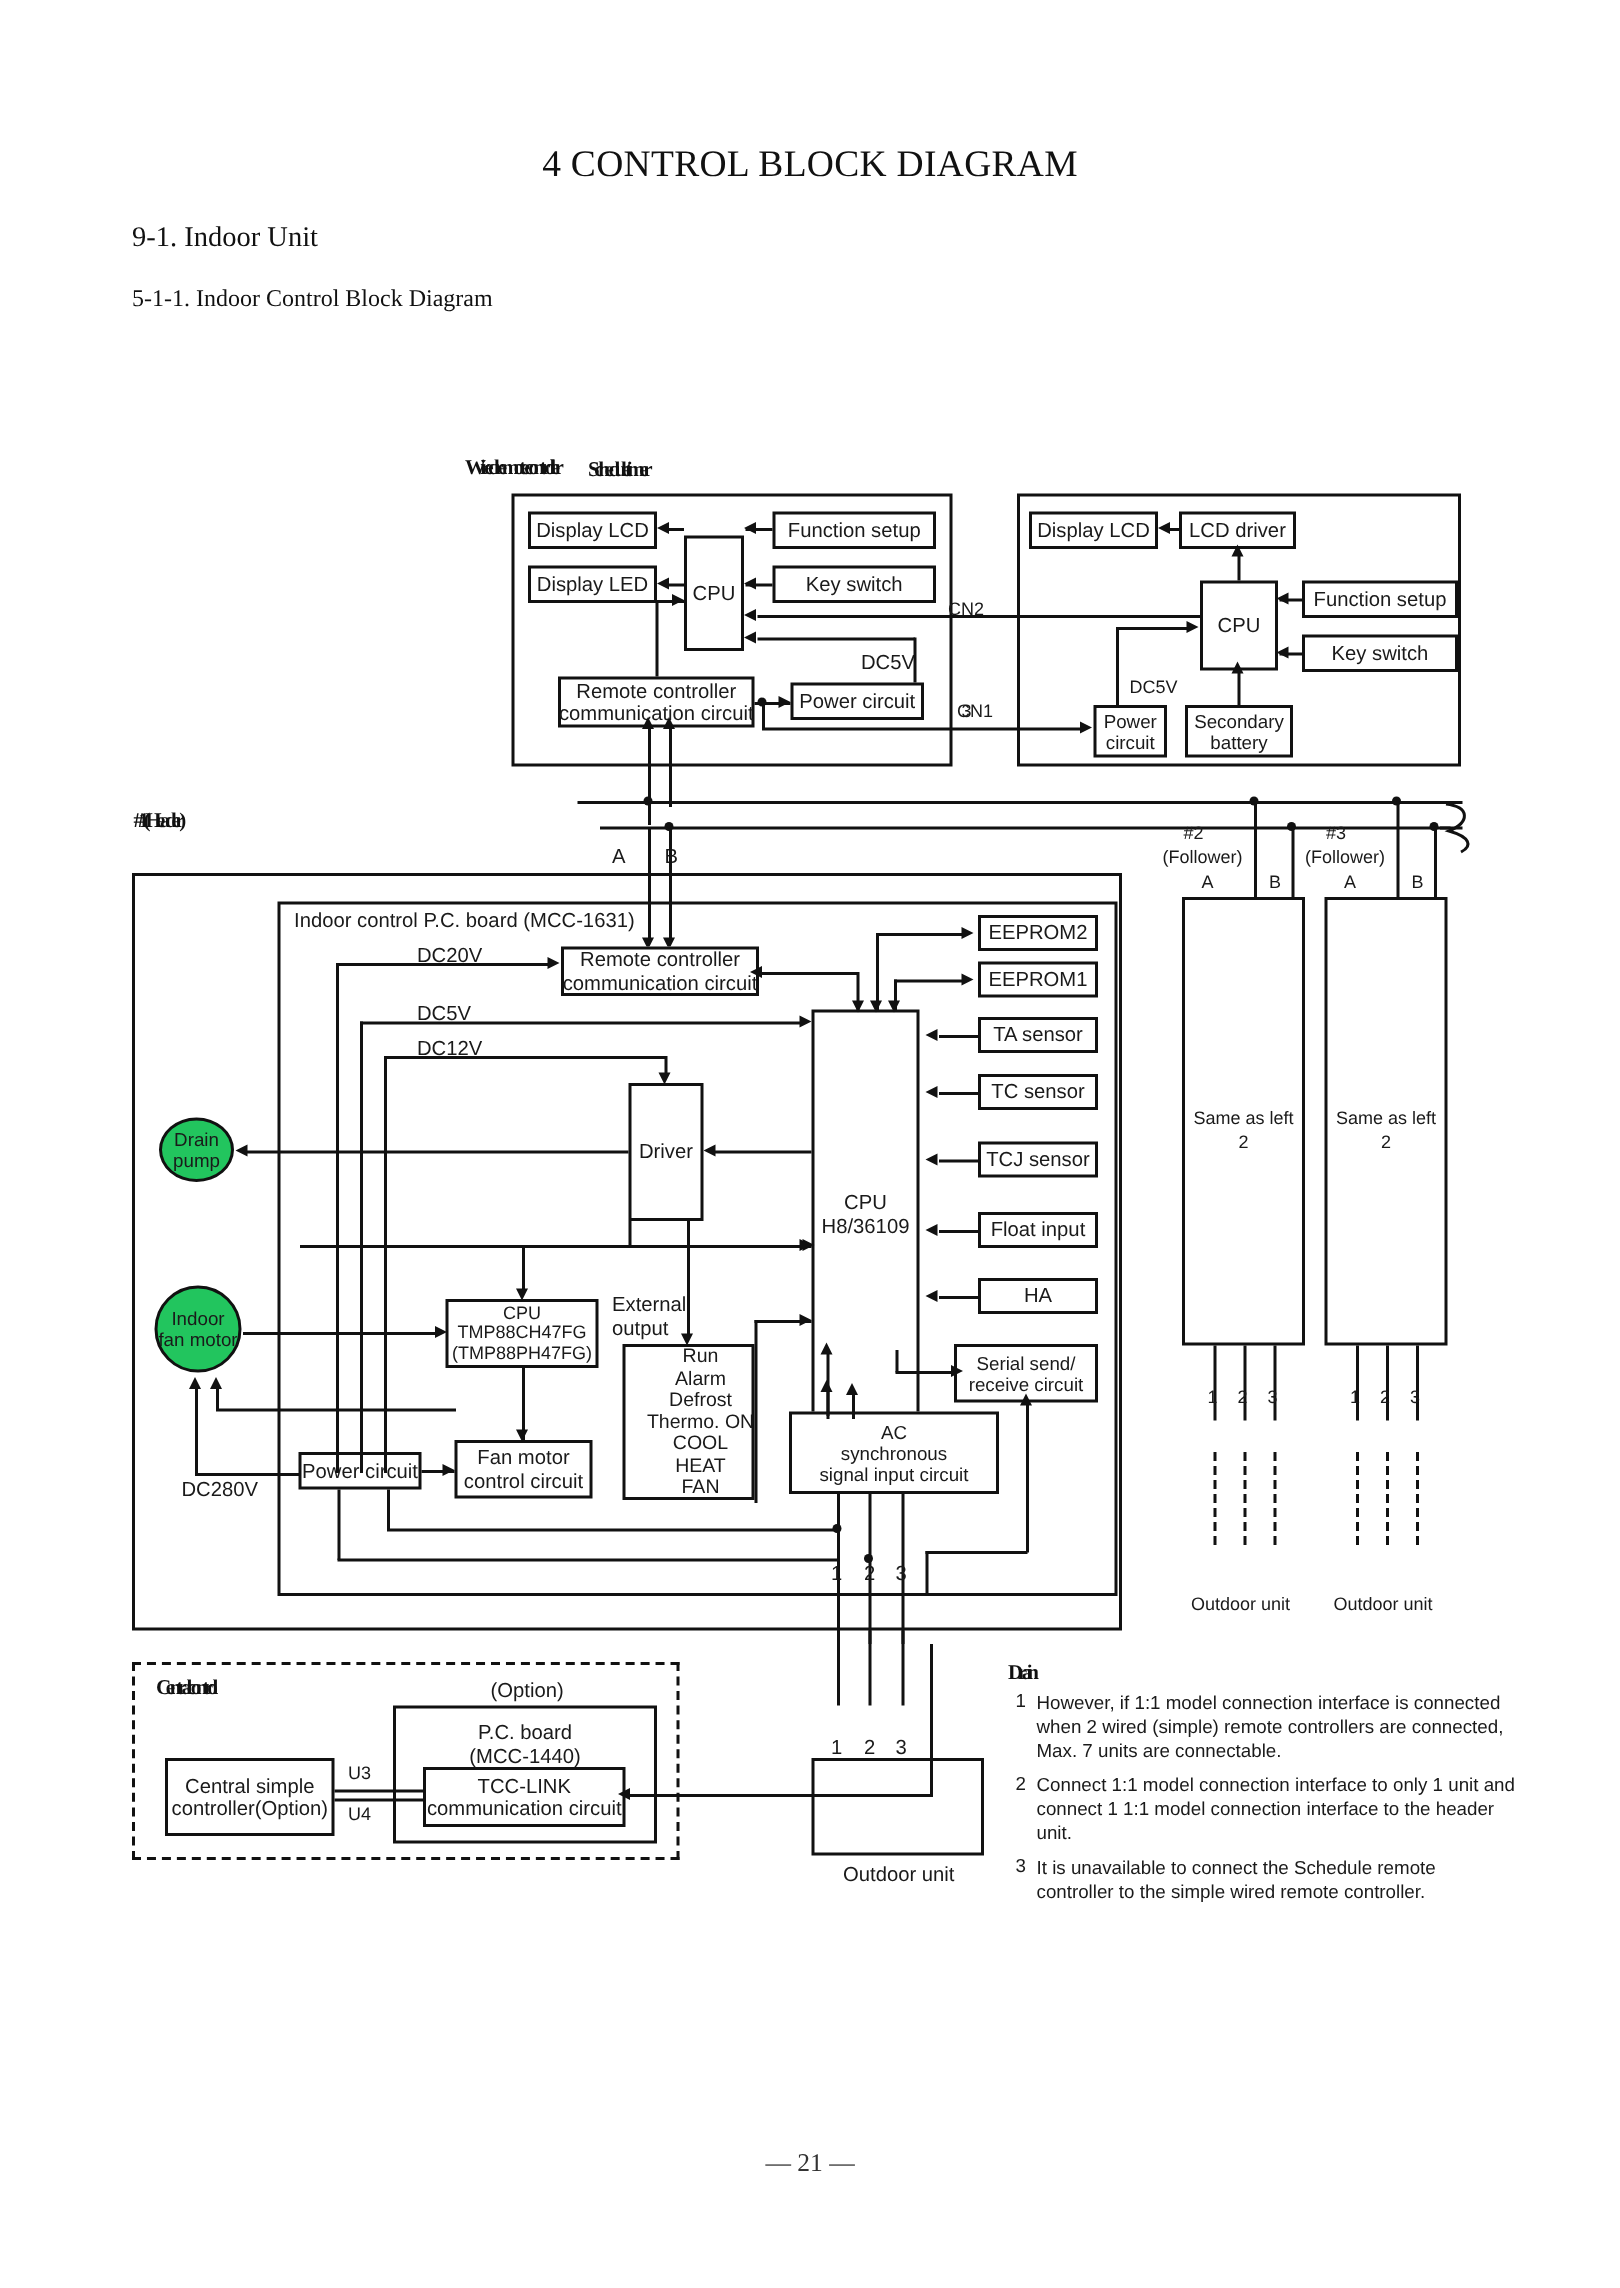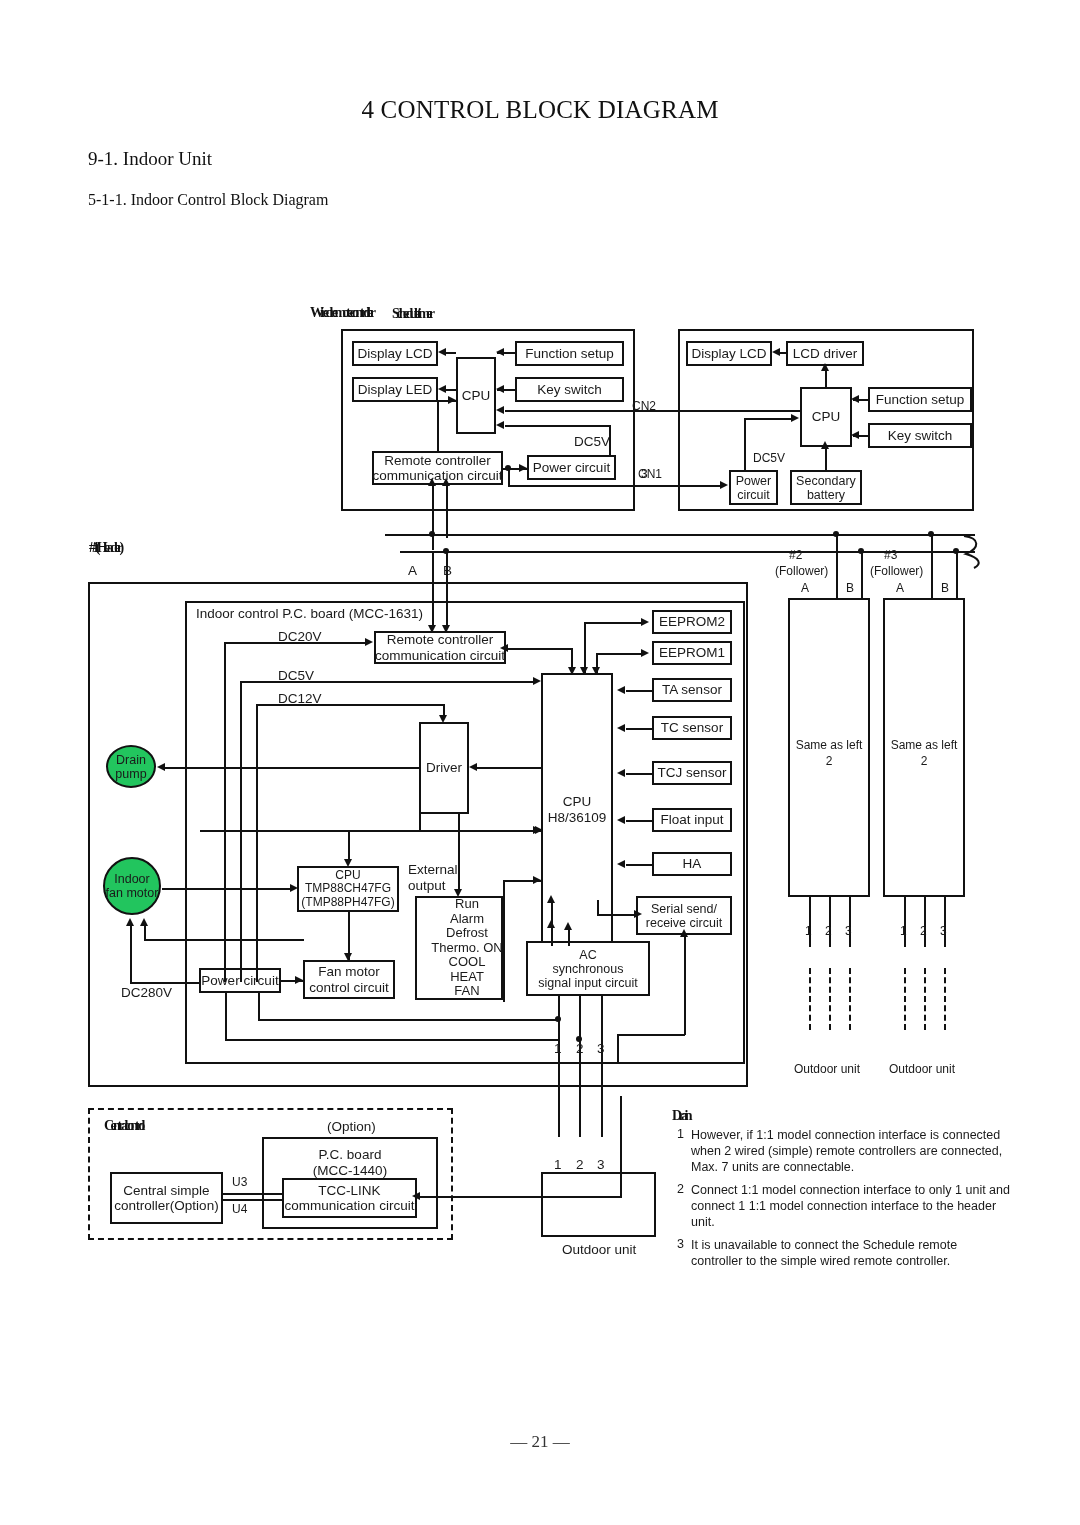--- a/index.html
+++ b/index.html
@@ -175,21 +175,21 @@
 <div class="abs box" style="left:199px;top:968px;width:82px;height:25px;">Power circuit</div>
 <div class="abs lbl" style="left:408px;top:862px;white-space:pre;">External
 output</div>
 <div class="abs box" style="left:415px;top:896px;width:88px;height:104px;white-space:pre;font-size:13px;align-items:center;padding-left:16px;">Run
 Alarm
 Defrost
 Thermo. ON
 COOL
 HEAT
 FAN</div>
-<div class="abs box" style="left:526px;top:941px;width:124px;height:55px;white-space:pre;font-size:12.5px;">AC
+<div class="abs box" style="left:526px;top:941px;width:140px;height:55px;white-space:pre;font-size:12.5px;">AC
 synchronous
 signal input circuit</div>
 <div class="abs box" style="left:636px;top:896px;width:96px;height:39px;white-space:pre;font-size:12.5px;">Serial send/
 receive circuit</div>
 <div class="abs lbl" style="left:121px;top:985px;">DC280V</div>
 
 <div class="abs oval" style="left:106px;top:745px;width:50px;height:43px;white-space:pre;">Drain
 pump</div>
 <div class="abs oval" style="left:103px;top:857px;width:58px;height:58px;white-space:pre;">Indoor
 fan motor</div>

